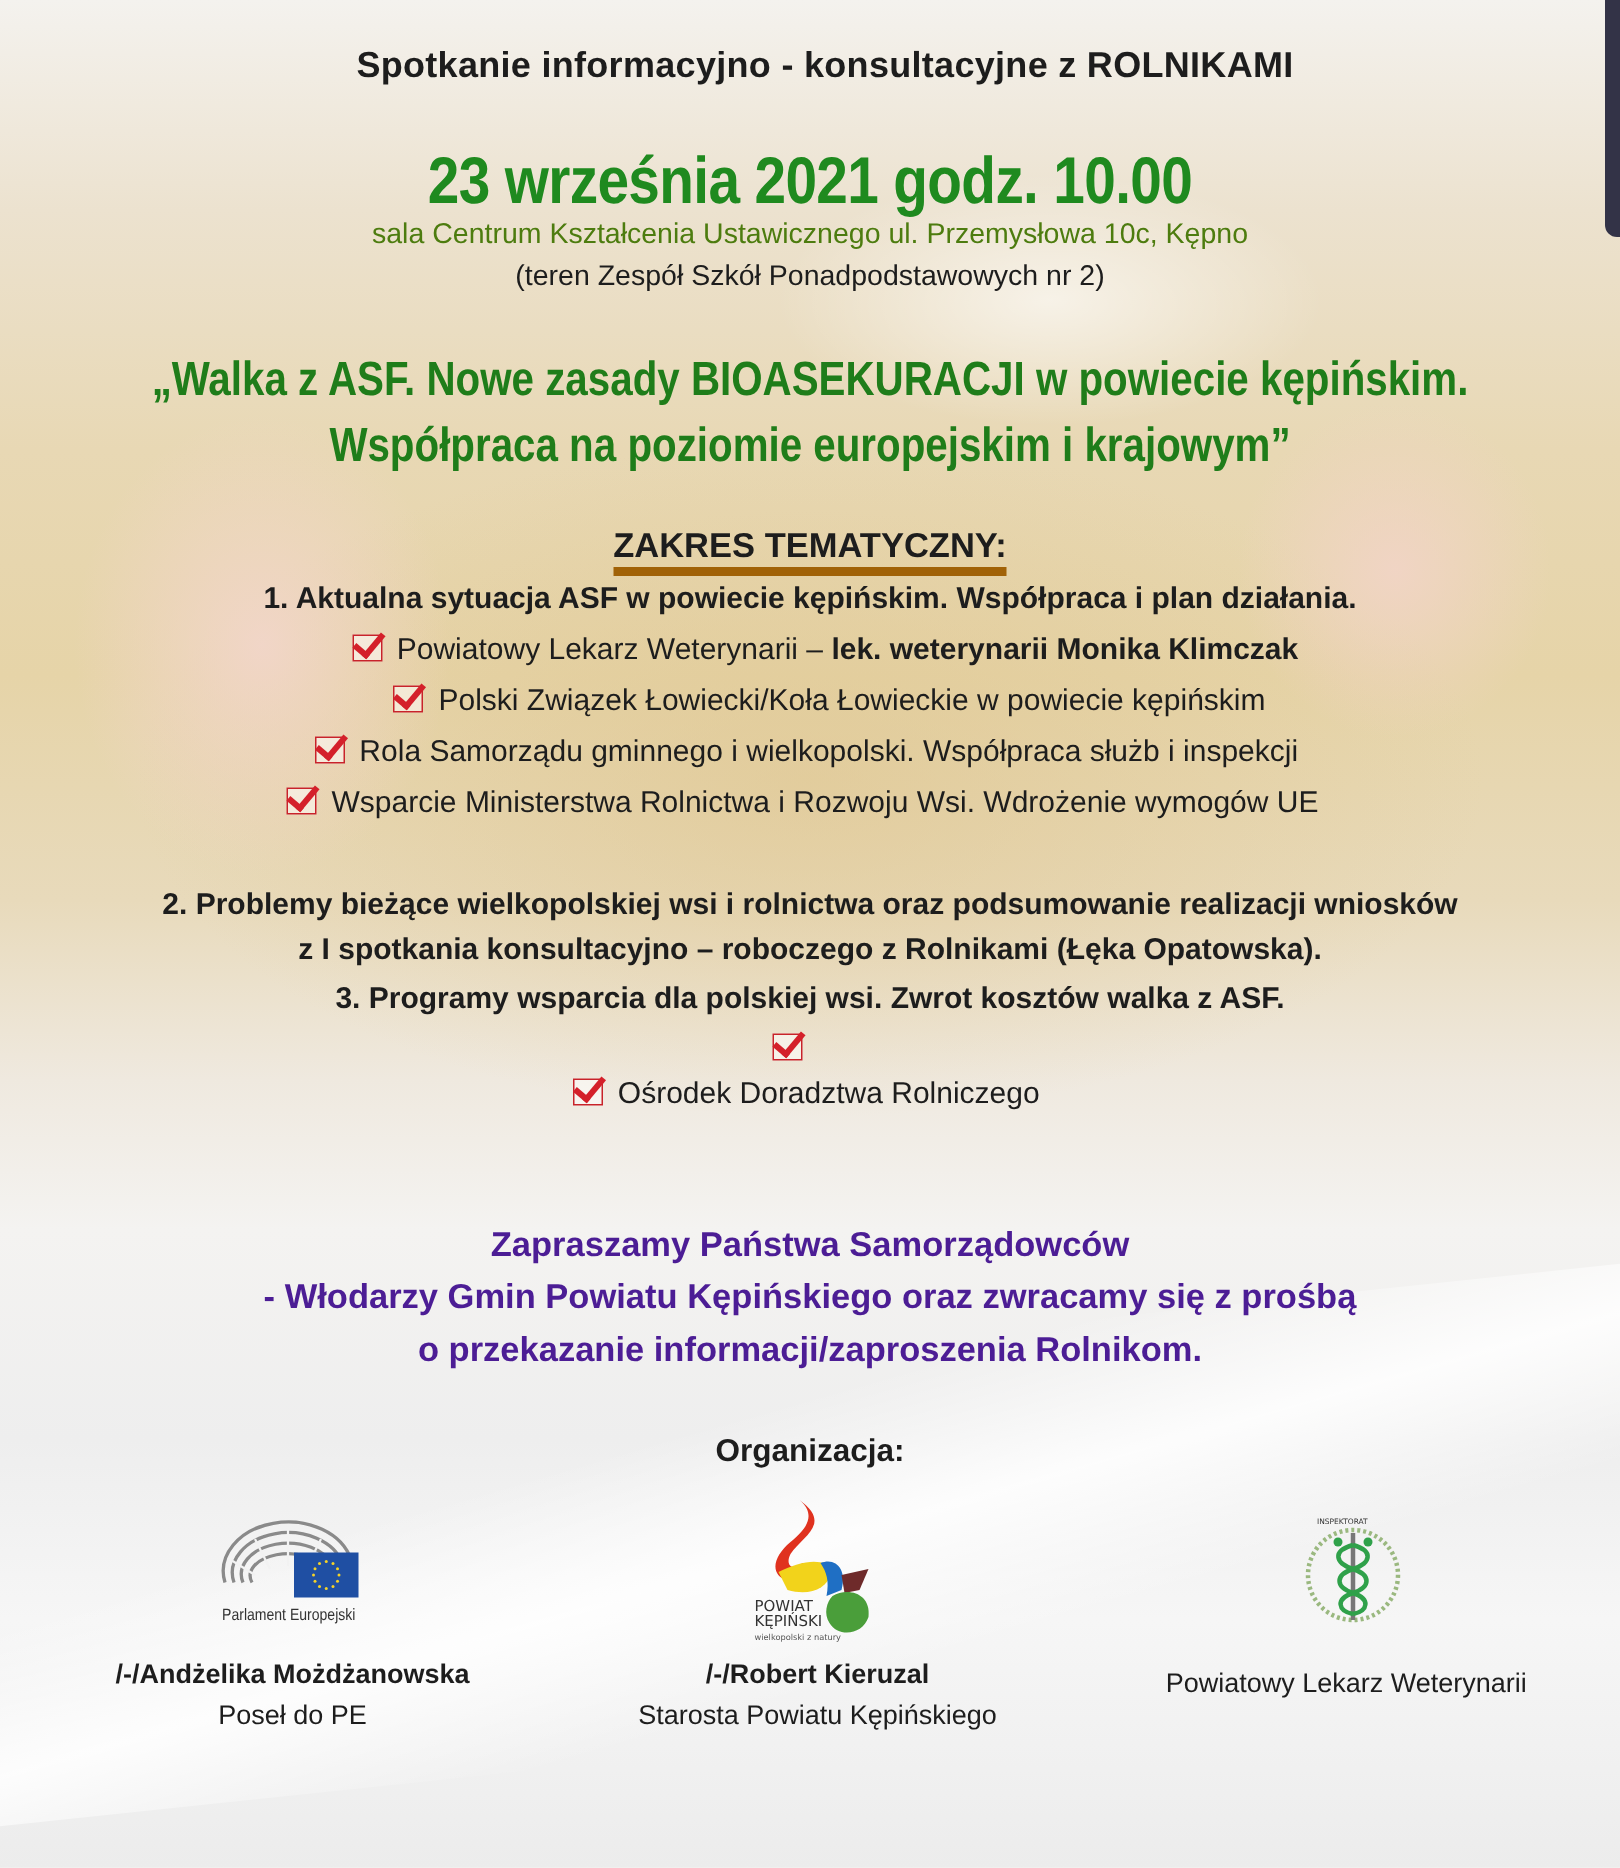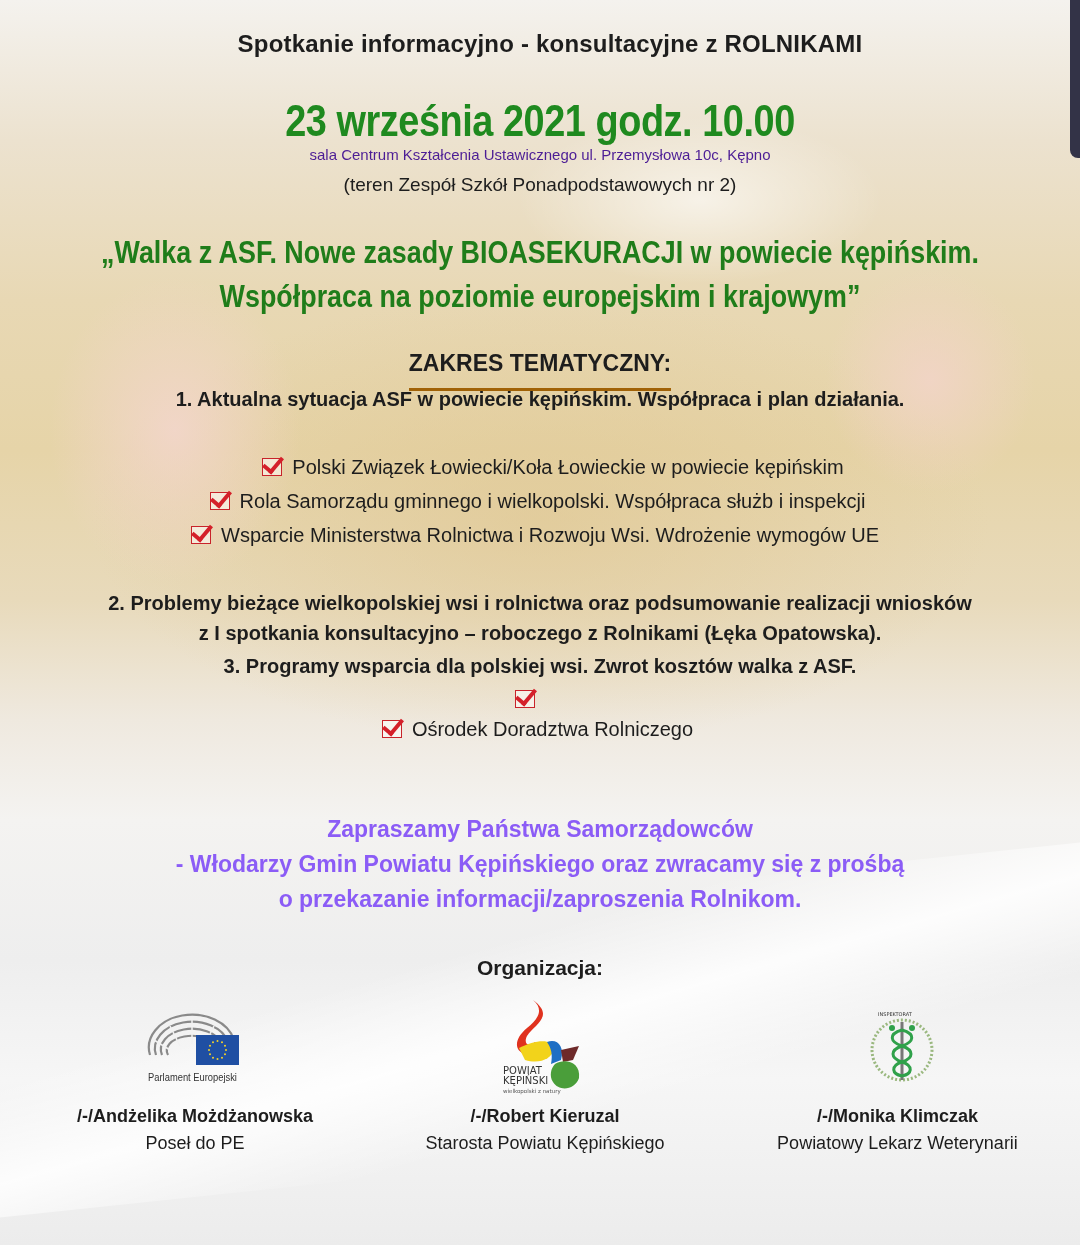--- a/index.html
+++ b/index.html
@@ -28,38 +28,38 @@
     .scroll-edge {
       position: absolute; right: 0; top: 0; width: 10px; height: 158px;
       background: #333347; border-bottom-left-radius: 8px; z-index: 5;
     }
     .content { position: absolute; inset: 0; z-index: 2; text-align: center; }
     .abs { position: absolute; left: 0; right: 0; text-align: center; white-space: nowrap; }
 
     .subtitle { top: 30px; font-size: 24px; font-weight: 600; color: #1d1d1d; letter-spacing: 0.2px; padding-left: 20px; }
     .date { top: 96px; font-size: 44px; font-weight: 700; color: #1f8a1f; letter-spacing: -0.5px;
             font-family: "Liberation Sans", sans-serif; transform: scaleX(0.86); }
-    .venue { top: 146px; font-size: 15px; color: #4c1d95; }
+    .venue { top: 146px; font-size: 19px; color: #4d7c0f; }
     .venue2 { top: 174px; font-size: 19px; color: #1d1d1d; }
     .headline { top: 230px; font-size: 32px; font-weight: 700; color: #1f7d1a; line-height: 44px;
                 transform: scaleX(0.84); }
     .zakres { top: 350px; font-size: 23px; font-weight: 600; color: #1d1d1d; }
-    .zakres span { border-bottom: 3px solid #a16207; padding-bottom: 12px; text-align: right; }
+    .zakres span { border-bottom: 6px solid #a16207; padding-bottom: 2px; text-align: right; }
     .item-main { font-size: 20px; font-weight: 600; color: #1d1d1d; }
     .item-sub { font-size: 20px; color: #1d1d1d; }
     .item-sub b { font-weight: 600; }
     .check {
       display: inline-block; position: relative; width: 20px; height: 18px;
       border: 1.5px solid #c8232a; margin-right: 10px; vertical-align: -2px; background: rgba(255,255,255,0.5);
     }
     .check::after {
       content: ""; position: absolute; left: 4px; top: -6px; width: 8px; height: 16px;
       border-right: 4px solid #d4202a; border-bottom: 4px solid #d4202a; transform: rotate(40deg);
     }
-    .invite { top: 812px; font-size: 23px; font-weight: 600; color: #8b5cf6; line-height: 35px; }
+    .invite { top: 812px; font-size: 23px; font-weight: 600; color: #4c1d95; line-height: 35px; }
     .org-title { top: 956px; font-size: 21px; font-weight: 700; color: #1d1d1d; }
 
     .logo { position: absolute; }
     .ep-logo { left: 140px; top: 1010px; width: 105px; height: 75px; }
     .ep-label { position: absolute; left: 140px; top: 1071px; width: 105px; font-size: 11px; color: #333; text-align: center;
                 transform: scaleX(0.85); }
     .powiat-logo { left: 495px; top: 998px; width: 95px; height: 105px; }
     .giw-logo { left: 858px; top: 1008px; width: 88px; height: 80px; }
 
     .sig { position: absolute; top: 1106px; text-align: center; white-space: nowrap; }
@@ -88,20 +88,23 @@
     <div>„Walka z ASF. Nowe zasady BIOASEKURACJI w powiecie kępińskim.</div>
     <div>Współpraca na poziomie europejskim i krajowym”</div>
   </div>
 
   <div class="abs zakres">
     <span>ZAKRES TEMATYCZNY:</span>
   </div>
 
   <div class="abs item-main" style="top:388px;">1. Aktualna sytuacja ASF w powiecie kępińskim. Współpraca i plan działania.</div>
 
+  <div class="abs item-sub" style="top:422px; left:20px;">
+    <span class="check"></span><span>Powiatowy Lekarz Weterynarii – </span><b>lek. weterynarii Monika Klimczak</b>
+  </div>
   <div class="abs item-sub" style="top:456px; left:26px;">
     <span class="check"></span><span>Polski Związek Łowiecki/Koła Łowieckie w powiecie kępińskim</span>
   </div>
   <div class="abs item-sub" style="top:490px; left:-5px;">
     <span class="check"></span><span>Rola Samorządu gminnego i wielkopolski. Współpraca służb i inspekcji</span>
   </div>
   <div class="abs item-sub" style="top:524px; left:-10px;">
     <span class="check"></span><span>Wsparcie Ministerstwa Rolnictwa i Rozwoju Wsi. Wdrożenie wymogów UE</span>
   </div>
 
@@ -181,17 +184,16 @@
 
   <div class="sig sig1">
     <div class="name">/-/Andżelika Możdżanowska</div>
     <div class="role">Poseł do PE</div>
   </div>
   <div class="sig sig2">
     <div class="name">/-/Robert Kieruzal</div>
     <div class="role">Starosta Powiatu Kępińskiego</div>
   </div>
   <div class="sig sig3">
-    <div class="name">/-/Monika Klimczak</div>
     <div class="role">Powiatowy Lekarz Weterynarii</div>
   </div>
 
 </div>
 
 </body></html>

